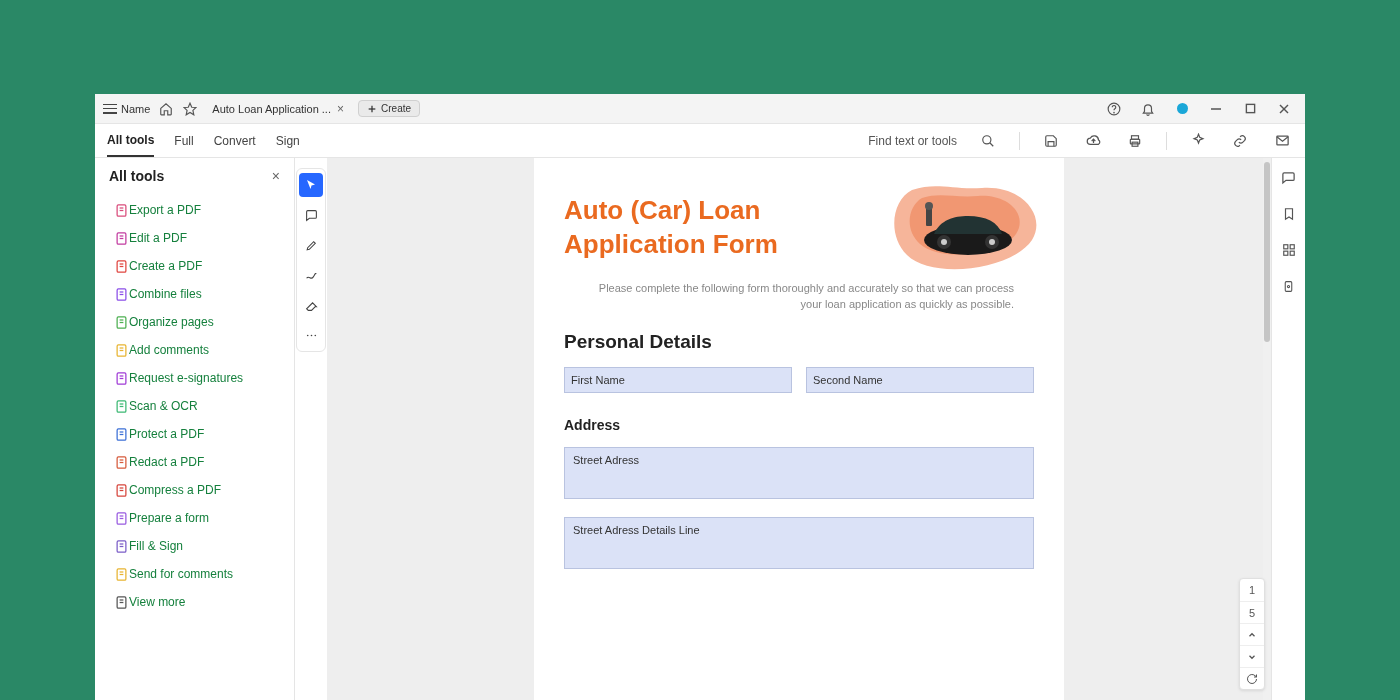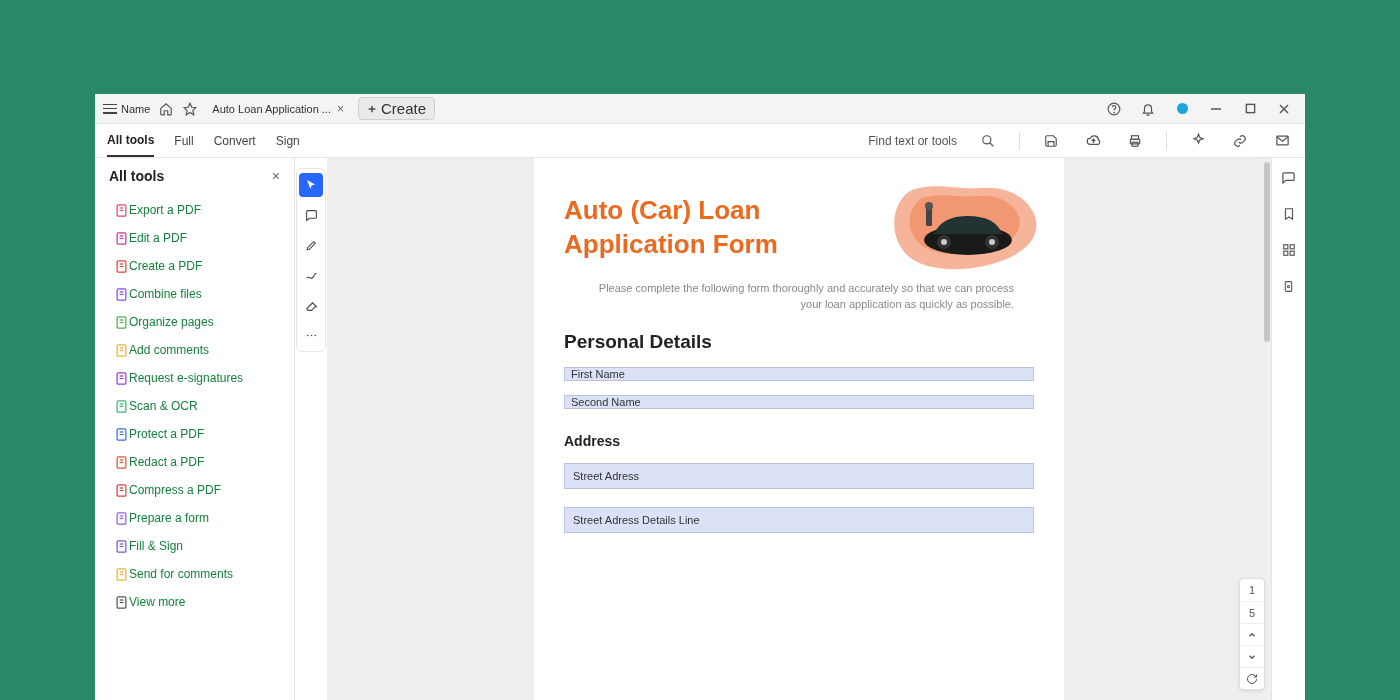--- a/index.html
+++ b/index.html
@@ -7,21 +7,21 @@
   .app-window { position: absolute; top: 94px; left: 95px; width: 1210px; height: 606px; background: #fff; display: flex; flex-direction: column; }
 
   
   .titlebar { height: 30px; background: #f4f4f4; display: flex; align-items: center; padding: 0 8px; gap: 8px; border-bottom: 1px solid #e5e5e5; }
   .titlebar .menu-btn { display: flex; align-items: center; gap: 4px; font-size: 11px; color: #333; cursor: pointer; }
   .titlebar .hamburger { width: 14px; height: 10px; display: flex; flex-direction: column; justify-content: space-between; }
   .titlebar .hamburger span { height: 1.5px; background: #444; }
   .titlebar .home-icon, .titlebar .star-icon { width: 16px; height: 16px; display:flex; align-items:center; justify-content:center; color:#555; }
   .titlebar .tab { display: flex; align-items: center; gap: 6px; font-size: 11px; color: #333; padding: 0 6px; height: 100%; }
   .titlebar .tab-close { font-size: 12px; color: #666; cursor: pointer; }
-  .titlebar .create-btn { display: flex; align-items: center; gap: 4px; background: #eaeaea; border: 1px solid #d0d0d0; border-radius: 4px; font-size: 15px; padding: 2px 8px; color: #333; cursor: pointer; }
+  .titlebar .create-btn { display: flex; align-items: center; gap: 4px; background: #eaeaea; border: 1px solid #d0d0d0; border-radius: 4px; font-size: 10px; padding: 2px 8px; color: #333; cursor: pointer; }
   .titlebar .spacer { flex: 1; }
   .titlebar .win-icon { width: 26px; height: 24px; display: flex; align-items: center; justify-content: center; color: #555; cursor: pointer; }
   .blue-dot { width: 11px; height: 11px; border-radius: 50%; background: #1aa7d8; }
 
   
   .toolbar { height: 34px; display: flex; align-items: center; padding: 0 12px; gap: 20px; border-bottom: 1px solid #e5e5e5; font-size: 12px; color: #444; }
   .toolbar .tb-item { cursor: pointer; padding: 8px 0; }
   .toolbar .tb-item.active { border-bottom: 2px solid #333; font-weight: 600; color:#222; }
   .toolbar .spacer { flex: 1; }
   .toolbar .find-label { font-size: 12px; color: #555; }
@@ -46,21 +46,21 @@
   .qs-item { width:24px; height:24px; display:flex; align-items:center; justify-content:center; border-radius:4px; cursor:pointer; color:#444; }
   .qs-item.active { background:#2667ff; color:#fff; }
 
   
   .canvas { flex:1; background:#eeeeee; display:flex; justify-content:center; overflow:hidden; position:relative; }
   .page { width: 530px; background:#fff; margin-top:0; padding: 36px 30px 40px 30px; position:relative; }
   .page h1 { color:#ea6a20; font-size: 26px; font-weight:700; line-height:1.3; }
   .page .intro { font-size: 11px; color:#888; text-align:right; margin: 18px auto 18px auto; max-width: 430px; line-height:1.5; }
   .page h2 { font-size: 19px; font-weight:700; color:#222; margin-top:10px; }
   .page h3 { font-size: 14px; font-weight:700; color:#222; margin-top: 24px; }
-  .field-row { display:flex; gap:14px; margin-top:14px;flex-direction:column; }
+  .field-row { display:flex; gap:14px; margin-top:14px; }
   .field { flex:1; height:26px; background:#dbe2f7; border:1px solid #b9c3e0; font-size:11px; color:#333; padding:0 6px; display:flex; align-items:center; }
   .field.block { height:52px; align-items:flex-start; padding:6px 8px; }
   .car-blob { position:absolute; top:22px; right:22px; width:160px; height:95px; }
 
   
   .scrollbar { position:absolute; right:0; top:0; width:8px; height:100%; background:#f0f0f0; }
   .scrollbar .thumb { position:absolute; top:4px; left:1px; width:6px; height:180px; background:#c5c5c5; border-radius:3px; }
 
   
   .rightbar { width: 34px; background:#fff; border-left:1px solid #e5e5e5; display:flex; flex-direction:column; align-items:center; padding-top:10px; gap:16px; }

